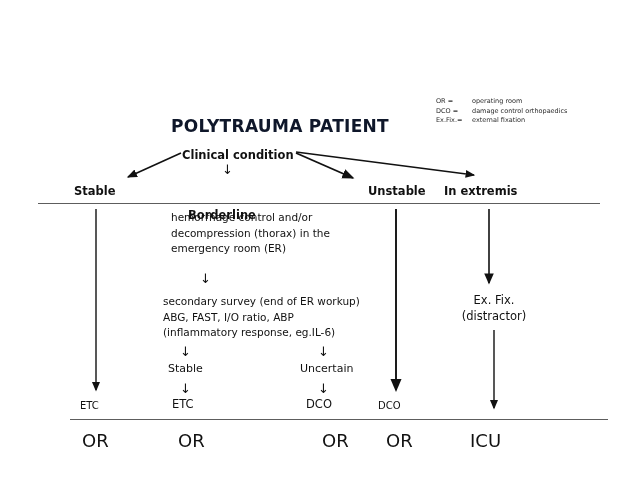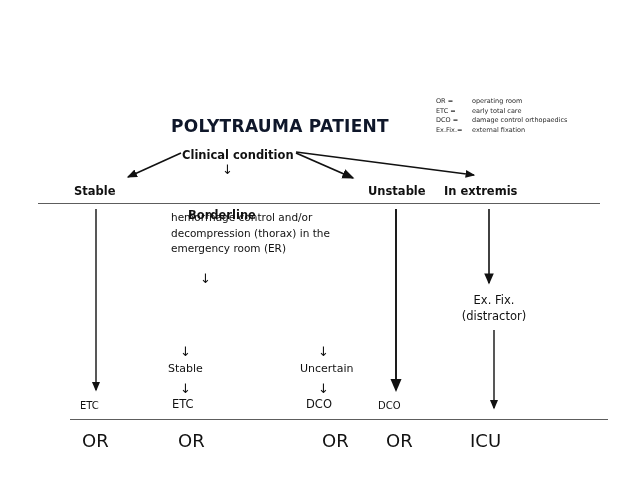--- a/index.html
+++ b/index.html
@@ -160,23 +160,20 @@
 
 <div id="canvas">
 
   <div class="abs" id="title">POLYTRAUMA PATIENT</div>
 
   <div class="abs" id="legend">
     <span class="legend-row">
       <span class="abbr">OR =</span><span class="meaning">operating room</span>
     </span>
     <span class="legend-row">
-      <span class="abbr">ETC =</span><span class="meaning">early total care</span>
-    </span>
-    <span class="legend-row">
       <span class="abbr">DCO =</span><span class="meaning">damage control orthopaedics</span>
     </span>
     <span class="legend-row">
       <span class="abbr">Ex.Fix.=</span><span class="meaning">external fixation</span>
     </span>
   </div>
 
   <div class="abs" id="clinical-condition">Clinical condition</div>
 
   <svg class="abs" id="arrows-svg" viewBox="0 0 638 478">
@@ -213,20 +210,23 @@
 
   <div class="abs hrule" id="rule-top"></div>
   <div class="abs hrule" id="rule-bottom"></div>
 
   <div class="abs body-text" id="text-hemorrhage">hemorrhage control and/or
 decompression (thorax) in the
 emergency room (ER)</div>
 
   <div class="abs arrow-glyph" id="arrow-er-to-survey">↓</div>
 
+  <div class="abs body-text" id="text-secondary">secondary survey (end of ER workup)
+ABG, FAST, I/O ratio, ABP
+(inflammatory response, eg.IL-6)</div>
 
   <div class="abs arrow-glyph" id="arrow-to-stable2">↓</div>
   <div class="abs arrow-glyph" id="arrow-to-uncertain">↓</div>
 
   <div class="abs branch-label" id="label-stable2">Stable</div>
   <div class="abs branch-label" id="label-uncertain">Uncertain</div>
 
   <div class="abs arrow-glyph" id="arrow-stable-etc">↓</div>
   <div class="abs arrow-glyph" id="arrow-uncertain-dco">↓</div>
 

